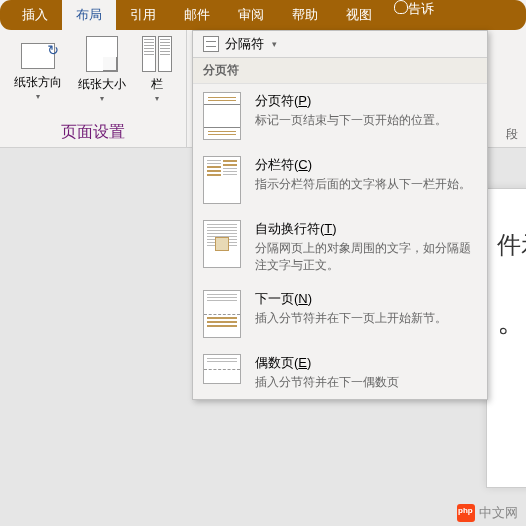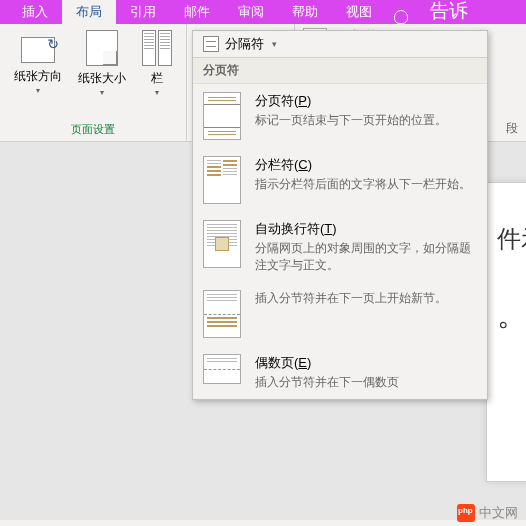--- a/index.html
+++ b/index.html
@@ -1,27 +1,27 @@
 <!DOCTYPE html>
 <html><head>
   <meta charset="utf-8">
   <style>
     * { margin: 0; padding: 0; box-sizing: border-box; font-family: "Microsoft YaHei", sans-serif; }
     body { width: 526px; height: 526px; background: #f3f2f1; overflow: hidden; position: relative; }
     
-    .tabs { display: flex; background: #d946ef; height: 24px; align-items: stretch; padding-left: 8px; }
+    .tabs { display: flex; background: #a16207; height: 30px; align-items: stretch; padding-left: 8px; border-radius: 11px; }
     .tab { color: #fff; padding: 0 14px; font-size: 13px; display: flex; align-items: center; cursor: pointer; }
     .tab.active { background: #f3f2f1; color: #2b579a; }
-    .tell-me { display: flex; align-items: flex-end; color: #fff; font-size: 19px; gap: 22px; margin-left: 8px; }
+    .tell-me { display: flex; align-items: flex-start; color: #fff; font-size: 13px; gap: 0; margin-left: 8px; }
     .bulb { width: 14px; height: 14px; border: 1.5px solid #fff; border-radius: 50% 50% 40% 40%; position: relative; }
     
     .ribbon { display: flex; background: #f3f2f1; border-bottom: 1px solid #d0d0d0; height: 118px; position: relative; }
     .group { border-right: 1px solid #d0d0d0; padding: 4px 8px 2px; display: flex; flex-direction: column; }
     .group-content { flex: 1; display: flex; gap: 4px; align-items: flex-start; }
-    .group-label { text-align: center; font-size: 11px; color: #15803d; padding: 2px 0; }
+    .group-label { text-align: center; font-size: 16px; color: #701a75; padding: 2px 0; }
     
     .big-btn { display: flex; flex-direction: column; align-items: center; padding: 2px 6px; cursor: pointer; font-size: 12px; }
     .big-btn .dropdown-arrow { font-size: 8px; color: #666; margin-top: 1px;}
     .page-icon { width: 32px; height: 36px; background: #fff; border: 1px solid #888; position: relative; margin-bottom: 4px; }
     .orient-h { transform: rotate(90deg) translateX(3px); width: 26px; height: 34px; }
     .orient-arrow { position: absolute; right: -8px; top: 6px; color: #2b579a; font-size: 14px; }
     .size-icon .corner { position: absolute; width: 14px; height: 14px; border-right: 1px solid #888; border-bottom: 1px solid #888; right: 0px; bottom: 0px; background: #f8f8f8;}
     .columns-icon { width: 30px; height: 36px; display: flex; gap: 2px; margin-bottom: 4px; }
     .columns-icon span { flex: 1; background: #fff; border: 1px solid #888; display:flex; flex-direction:column; gap:2px; padding:2px 1px;}
     .columns-icon span i { height:1px; background:#aaa;}
@@ -250,20 +250,21 @@
           <i></i>
           <i></i>
         </div>
         <div class="lines" style="margin-top:auto;">
           <i class="accent"></i>
           <i class="accent"></i>
           <i class="accent"></i>
         </div>
       </div>
     <div class="menu-text">
+      <div class="menu-title"><span>下一页</span>(<span class="hotkey">N</span>)</div>
       <div class="menu-desc">插入分节符并在下一页上开始新节。</div>
     </div>
   </div>
 
 
   <div class="menu-item" style="padding-bottom:9px;">
     <div class="menu-icon split" style="height:30px;">
         <div class="lines">
           <i></i>
           <i></i>

